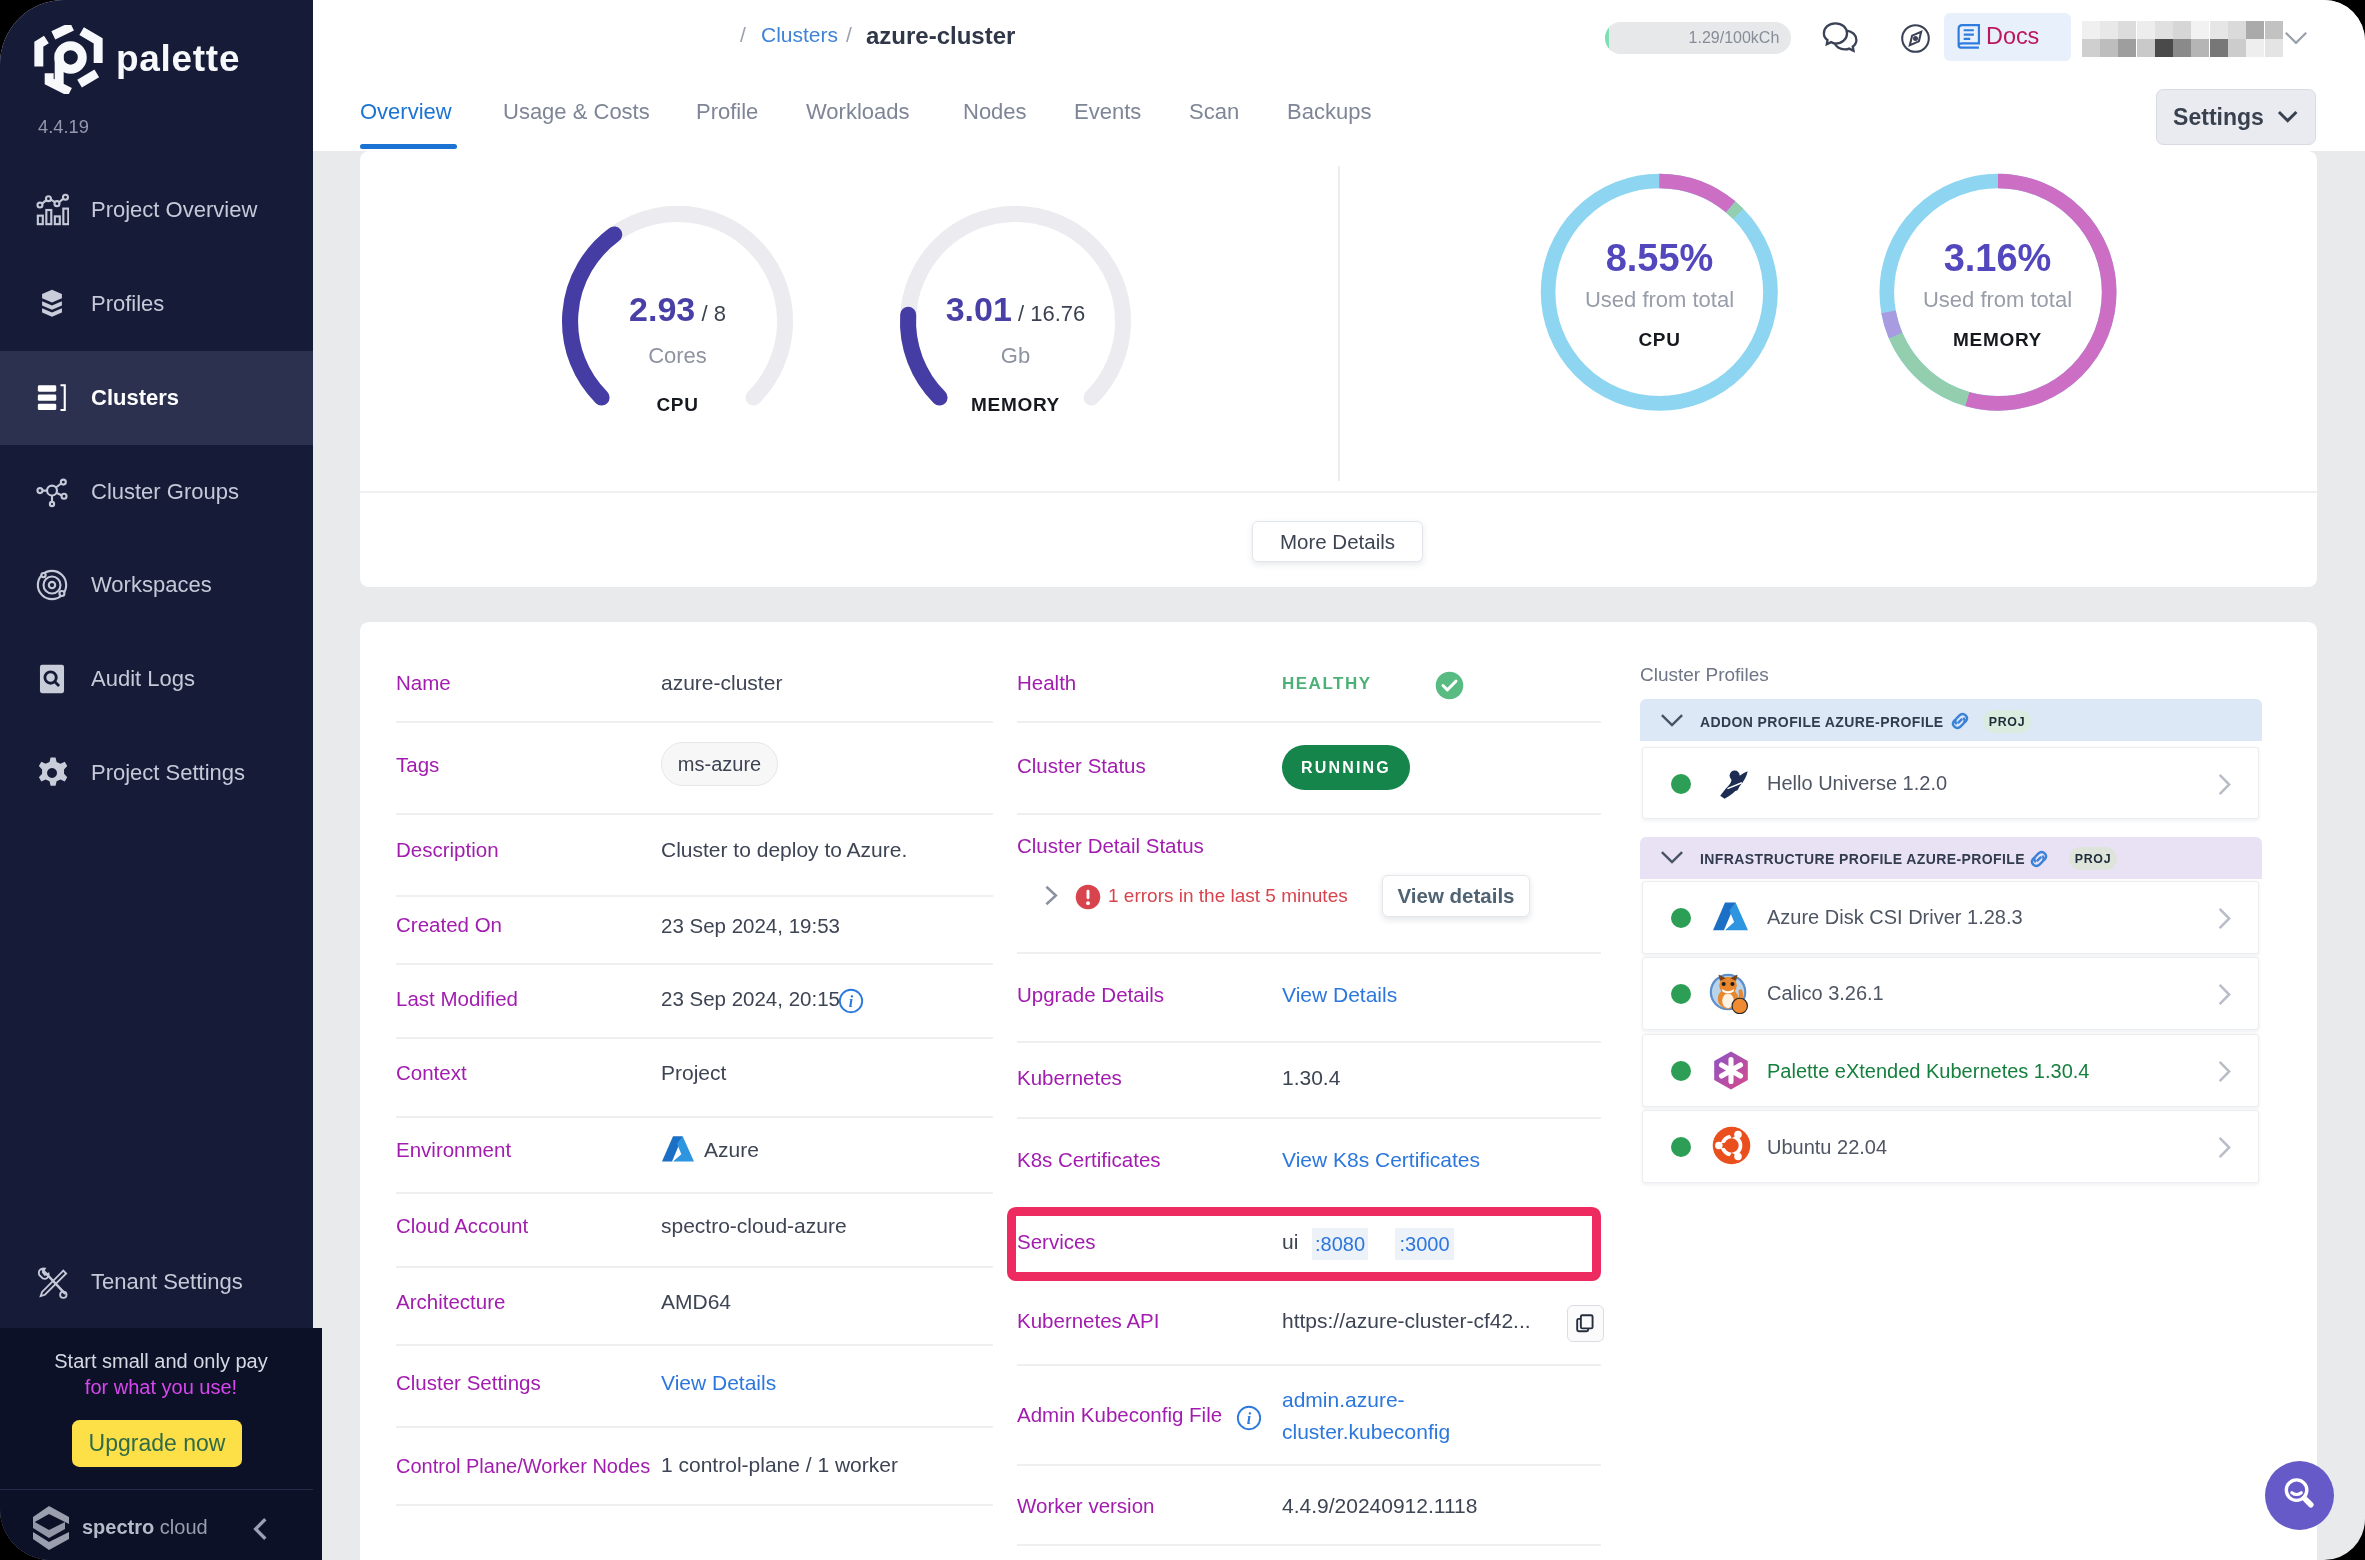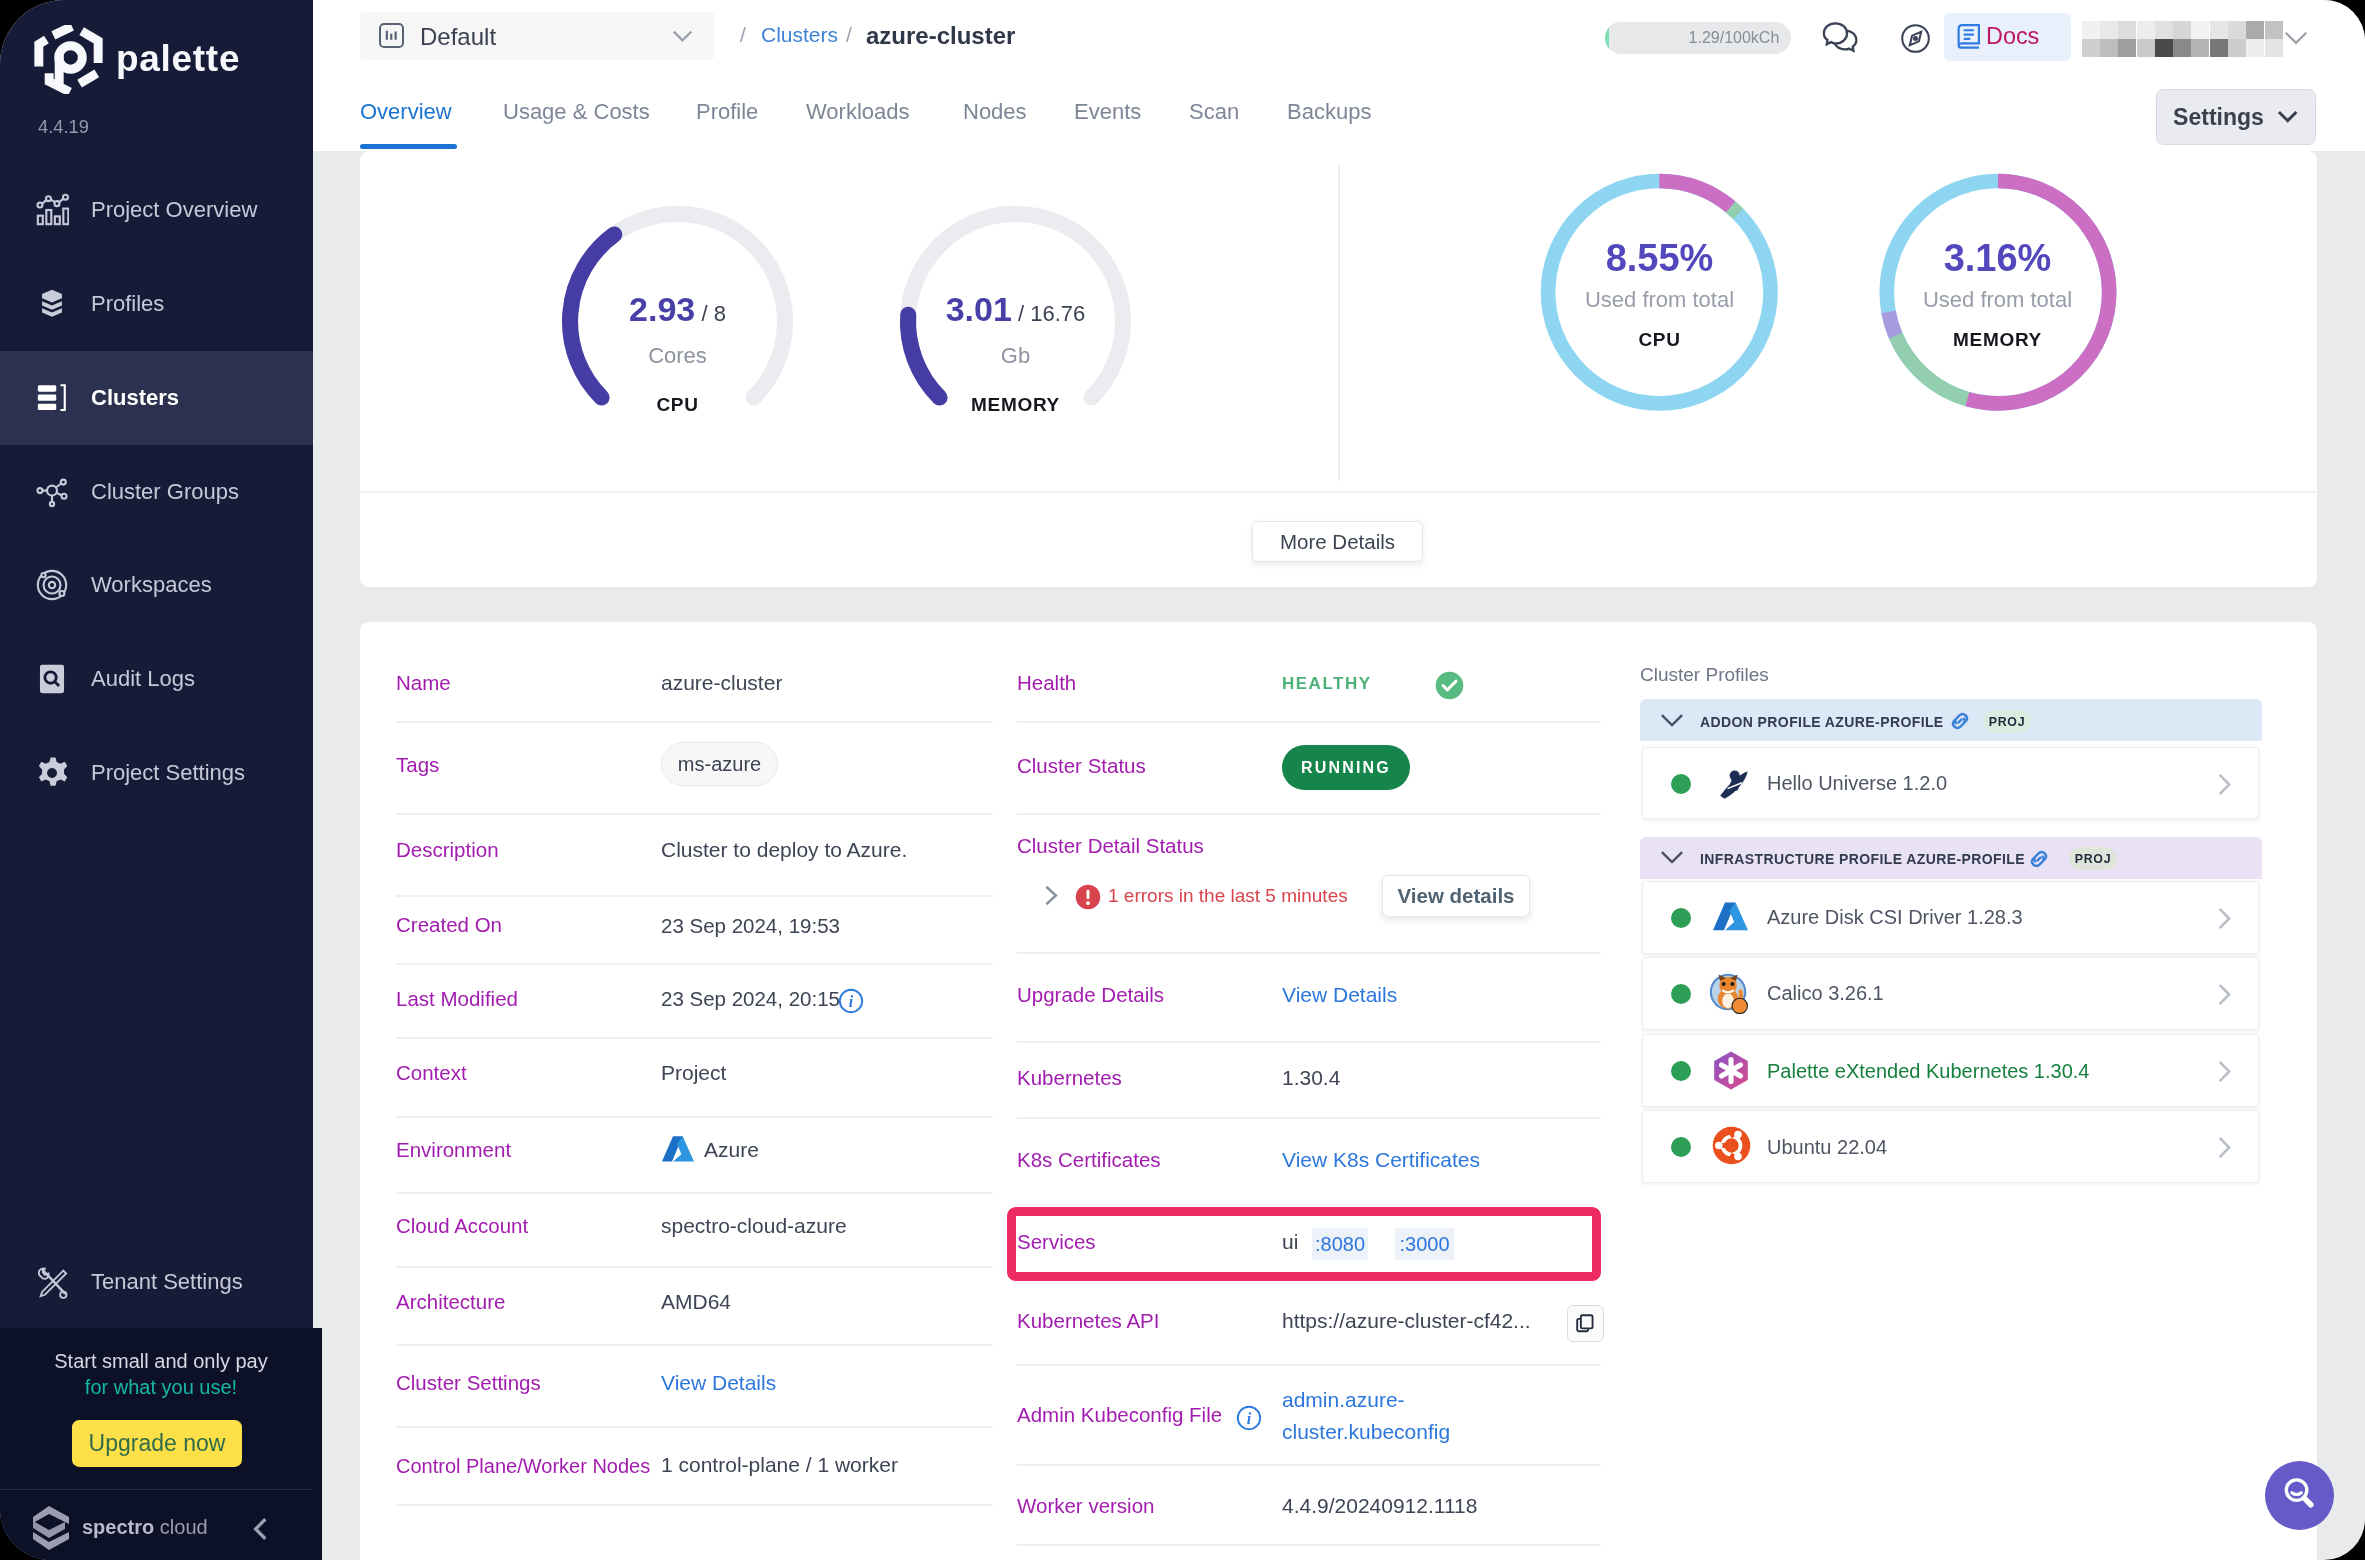--- a/index.html
+++ b/index.html
@@ -7,21 +7,21 @@
 .abs{position:absolute}
 
 .sb{position:absolute;left:0;top:0;width:313px;height:1561px;background:#161b38}
 .sb .ver{position:absolute;left:38px;top:116px;font-size:18.3px;color:#9599ad}
 .nav{position:absolute;left:0;width:313px;height:94px;display:flex;align-items:center;color:#c6cad8;font-size:22px}
 .nav .ic{position:absolute;left:35px;width:34px;height:34px}
 .nav .tx{position:absolute;left:91px;white-space:nowrap}
 .nav.sel{background:#2c3150;color:#fff}
 .sbot{position:absolute;left:0;top:1328px;bottom:0;width:322px;background:#0d1127}
 .sbot .l1{position:absolute;top:22px;width:100%;text-align:center;color:#d6d9e3;font-size:20px}
-.sbot .l2{position:absolute;top:48px;width:100%;text-align:center;color:#14b8a6;font-size:20px}
+.sbot .l2{position:absolute;top:48px;width:100%;text-align:center;color:#d946ef;font-size:20px}
 .upg{position:absolute;left:72px;top:92px;width:170px;height:47px;background:#fde047;border-radius:7.3px;color:#2f6b49;font-size:23px;display:flex;align-items:center;justify-content:center}
 .sfoot{position:absolute;left:0;top:1489px;width:313px;border-top:1.5px solid #262b47}
 
 .top{position:absolute;left:313px;top:0;width:2053px;height:151px;background:#fff}
 .selbox{position:absolute;left:360px;top:11.7px;width:354px;height:48px;background:#f6f6f7;border-radius:4.4px}
 .selbox .ib{position:absolute;left:19px;top:11.7px;width:25px;height:25px;border:2.2px solid #596273;border-radius:5.1px}
 .selbox .dt{position:absolute;left:60px;top:11px;font-size:24px;color:#3a4150}
 .crumb{position:absolute;top:23.4px;font-size:21px;white-space:nowrap}
 .tab{position:absolute;top:99px;font-size:22px;color:#7d8596;white-space:nowrap}
 .tabline{position:absolute;left:360px;top:144px;width:97px;height:5.1px;background:#1b74d3;border-radius:2.9px}
@@ -151,33 +151,20 @@
     <path d="M8 17 L24 26 L40 18 L40 25 L24 34 L8 24 Z" opacity=".95"></path>
     <path d="M8 28 L24 38 L44 28 L44 35 L24 46 L8 35 Z"></path>
   </svg>
   <div class="abs" style="left:82px;top:1516px;font-size:20px;color:#b7bbc9;font-weight:700">spectro <span style="font-weight:400;color:#9a9eae">cloud</span></div>
   <svg class="abs" style="left:250px;top:1516px" width="22" height="26" viewBox="0 0 20 24" fill="none" stroke="#9ca0b4" stroke-width="3">
         <path d="M14 3 L5 12 L14 21"></path>
       </svg>
 </div>
 
 <div class="top"></div>
-<div class="selbox">
-  <div class="ib">
-        <svg width="20.5" height="20.5" viewBox="0 0 28 28" style="position:absolute;left:0;top:0">
-          <g stroke="#596273" stroke-width="3" fill="none">
-            <path d="M8 8 L8 20 M14 12 L14 20 M20 9 L20 20"></path>
-          </g>
-        </svg>
-      </div>
-  <div class="dt">Default</div>
-  <svg class="abs" style="left:310px;top:16px" width="25" height="16" viewBox="0 0 34 22" fill="none" stroke="#9aa0ac" stroke-width="3">
-        <path d="M5 5 L17 17 L29 5"></path>
-      </svg>
-</div>
 <div class="crumb" style="left:740px;color:#9aa0ac">/</div>
 <div class="crumb" style="left:761px;color:#3e83d6">Clusters</div>
 <div class="crumb" style="left:846px;color:#9aa0ac">/</div>
 <div class="crumb" style="left:866px;color:#2f3749;font-weight:700;font-size:24px;top:22px">azure-cluster</div>
 <div class="pill">
       <div class="gr"></div>
       <div style="position:absolute;left:4.4px;top:0;width:181px;height:32px;background:#e7e8ea;border-radius:0 16px 16px 0"></div>
       <div class="tx">1.29/100kCh</div>
     </div>
 <svg class="abs" style="left:1821px;top:20px" width="39" height="37" viewBox="0 0 54 50" fill="none" stroke="#3b4256" stroke-width="3.2">

